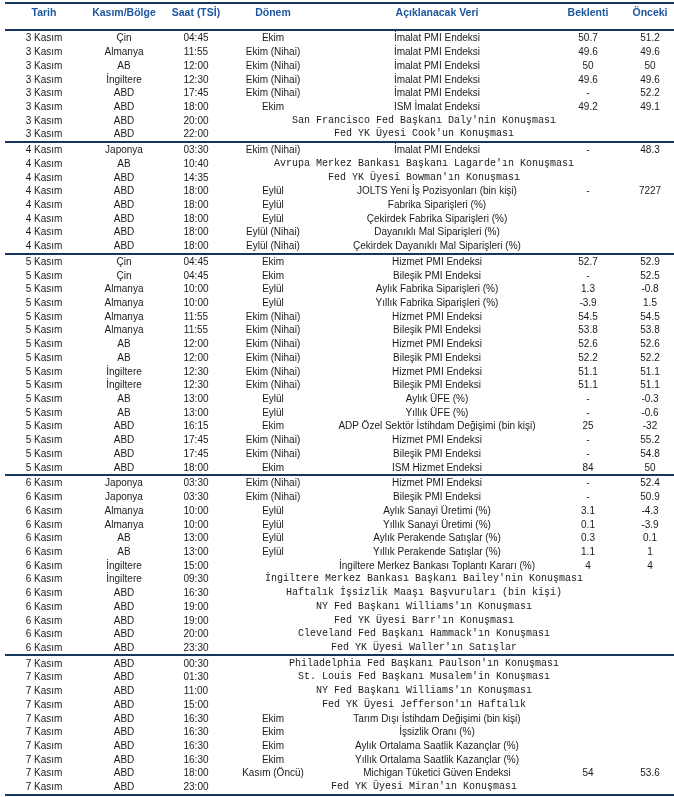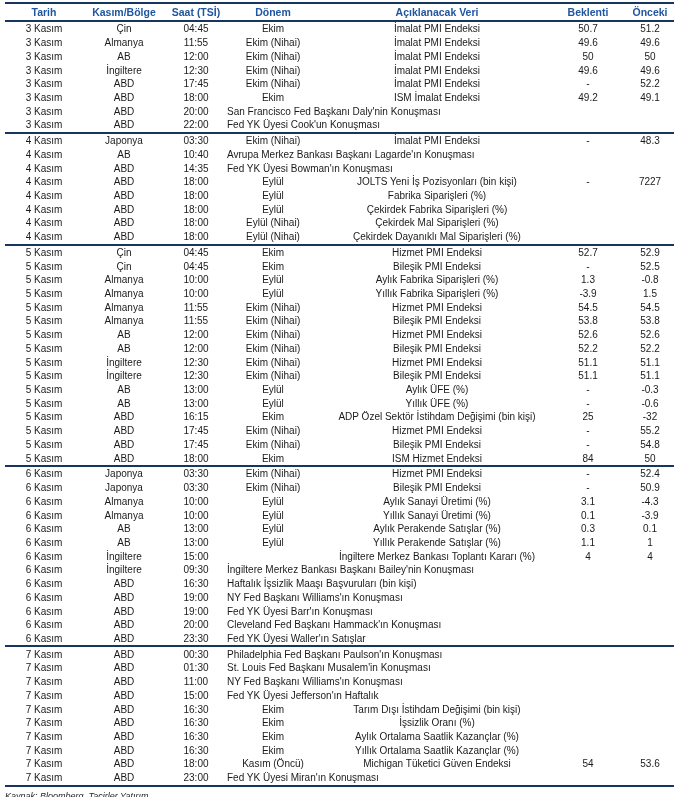--- a/index.html
+++ b/index.html
@@ -8,29 +8,29 @@
     padding:2px 5px 0 5px; background:#ffffff;
     font-family:"Liberation Sans", sans-serif;
     overflow:hidden;
   }
   table.calendar {
     width:100%; border-collapse:collapse; table-layout:fixed;
     border-top:2.5px solid #17365D;
   }
   thead th {
     color:#1E56A0; font-weight:bold; font-size:10.5px; text-align:center;
-    padding:2px 0 2px 0; border-bottom:2px solid #17365D; white-space:nowrap;
+    padding:2px 0 11px 0; border-bottom:2px solid #17365D; white-space:nowrap;
   }
   tbody { border-bottom:2px solid #17365D; }
   td {
     font-size:10px; color:#1a1a1a; text-align:center;
     padding:0; height:13.72px; line-height:13px; white-space:nowrap;
     overflow:visible;
   }
-  td.event-merged { text-align:left; }
+  td.event-merged { text-align:center;font-family:Liberation Mono, monospace; }
   .footer-note {
     margin-top:3px; font-size:9px; font-style:italic; color:#262626;
     text-align:left; height:12px; line-height:12px;
   }
 </style>
 </head>
 <body>
 
 <div class="page">
   <table class="calendar" id="calendar-table">
@@ -173,21 +173,21 @@
           <td>Eylül</td>
           <td>Çekirdek Fabrika Siparişleri (%)</td>
           <td></td>
           <td></td>
         </tr>
         <tr>
           <td>4 Kasım</td>
           <td>ABD</td>
           <td>18:00</td>
           <td>Eylül (Nihai)</td>
-          <td>Çekirdek Mal Siparişleri (%)</td>
+          <td>Dayanıklı Mal Siparişleri (%)</td>
           <td></td>
           <td></td>
         </tr>
         <tr>
           <td>4 Kasım</td>
           <td>ABD</td>
           <td>18:00</td>
           <td>Eylül (Nihai)</td>
           <td>Çekirdek Dayanıklı Mal Siparişleri (%)</td>
           <td></td>

